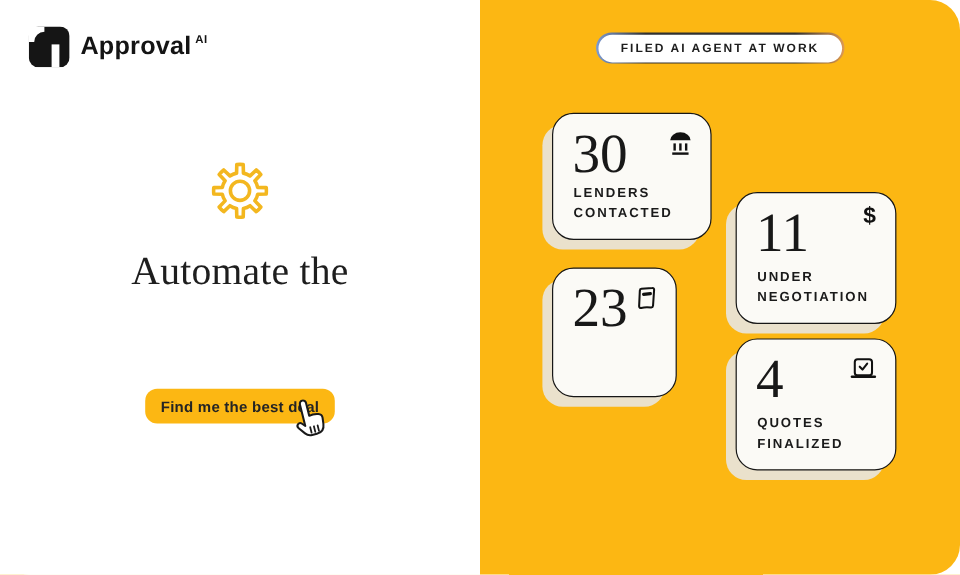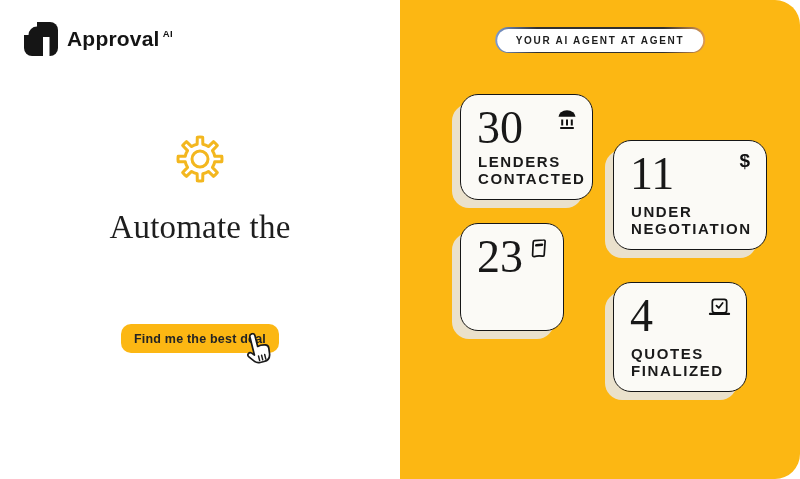--- a/index.html
+++ b/index.html
@@ -34,29 +34,29 @@
   .badge { position:absolute; left:50%; top:27px; transform:translateX(-50%);
     background:linear-gradient(90deg,#7d9bd2 0%,#303030 20%,#303030 80%,#df9a52 100%);
     border-radius:13px; padding:1.5px; }
   .badge-inner { background:#ffffff; border-radius:12px; height:23px; padding:0 19px;
     display:flex; align-items:center; justify-content:center; }
   .badge-label { font-size:10px; font-weight:700; letter-spacing:1.7px; color:#1d1d1d; white-space:nowrap; }
 
   .stat-card { position:absolute; background:#FBFAF6; border:1.6px solid #161616; border-radius:18px;
     box-shadow:-9px 9px 0 -1px #EAE1CC; }
   .card-1 { left:60px;  top:94px;  width:133px; height:106px; }
-  .card-2 { left:213px; top:140px; width:154px; height:110px; }
+  .card-2 { left:213px; top:160px; width:134px; height:110px; }
   .card-3 { left:60px;  top:223px; width:104px; height:108px; }
   .card-4 { left:213px; top:282px; width:134px; height:110px; }
 
   .stat-value { position:absolute; left:16px; top:8px; font-family:"Liberation Serif","DejaVu Serif",serif;
     font-size:46px; line-height:1.1; color:#181818; font-weight:400; }
   .stat-icon { position:absolute; top:13px; right:14px; }
   .dollar-glyph { position:absolute; top:9px; right:16px; font-size:19px; font-weight:800; color:#111; font-family:"Liberation Sans",sans-serif; }
-  .stat-label { position:absolute; left:17px; bottom:12px; font-size:15px; font-weight:700;
+  .stat-label { position:absolute; left:17px; bottom:12px; font-size:11px; font-weight:700;
     letter-spacing:1.6px; line-height:17px; color:#1a1a1a; }
 </style>
 </head>
 <body>
 
 <div class="page">
 
   <div class="left-panel">
 
     <div class="logo">
@@ -86,21 +86,21 @@
     <svg class="cursor-icon" viewBox="0 0 28 30">
       <path fill="#ffffff" stroke="#1a1a1a" stroke-width="1.5" stroke-linejoin="round" d="M10.5 3.2 a2.3 2.3 0 0 1 4.6 0 v9.8 c2.2 -0.6 4.6 -0.4 6.8 0.3 c1.8 0.6 2.6 1.6 2.4 3.4 l-0.5 4.6 c-0.4 3.6 -2.8 5.9 -6.4 5.9 h-3.6 c-2 0 -3.6 -0.8 -4.8 -2.4 l-3.6 -4.8 c-0.8 -1.1 -0.6 -2.3 0.3 -3 c0.9 -0.7 2.1 -0.5 2.9 0.4 l1.9 2.2 z"></path>
       <path d="M13.8 21.3 v4.2 M16.6 21.3 v4.2 M19.4 21.3 v4.2" stroke="#1a1a1a" stroke-width="1.3" fill="none" stroke-linecap="round"></path>
     </svg>
   </div>
 
   <div class="right-panel">
 
     <div class="badge">
       <div class="badge-inner">
-        <span class="badge-label">YOUR AI AGENT AT AGENT</span>
+        <span class="badge-label">FILED AI AGENT AT WORK</span>
       </div>
     </div>
 
     <div class="stat-card card-1">
       <div class="stat-value">30</div>
       <svg class="stat-icon" viewBox="0 0 22 22" width="22" height="22">
         <path d="M2.5 8.8 A8.5 6.5 0 0 1 19.5 8.8 Z" fill="#111111"></path>
         <rect x="5.2" y="11.5" width="2" height="6" fill="#111111"></rect>
         <rect x="10" y="11.5" width="2" height="6" fill="#111111"></rect>
         <rect x="14.8" y="11.5" width="2" height="6" fill="#111111"></rect>

